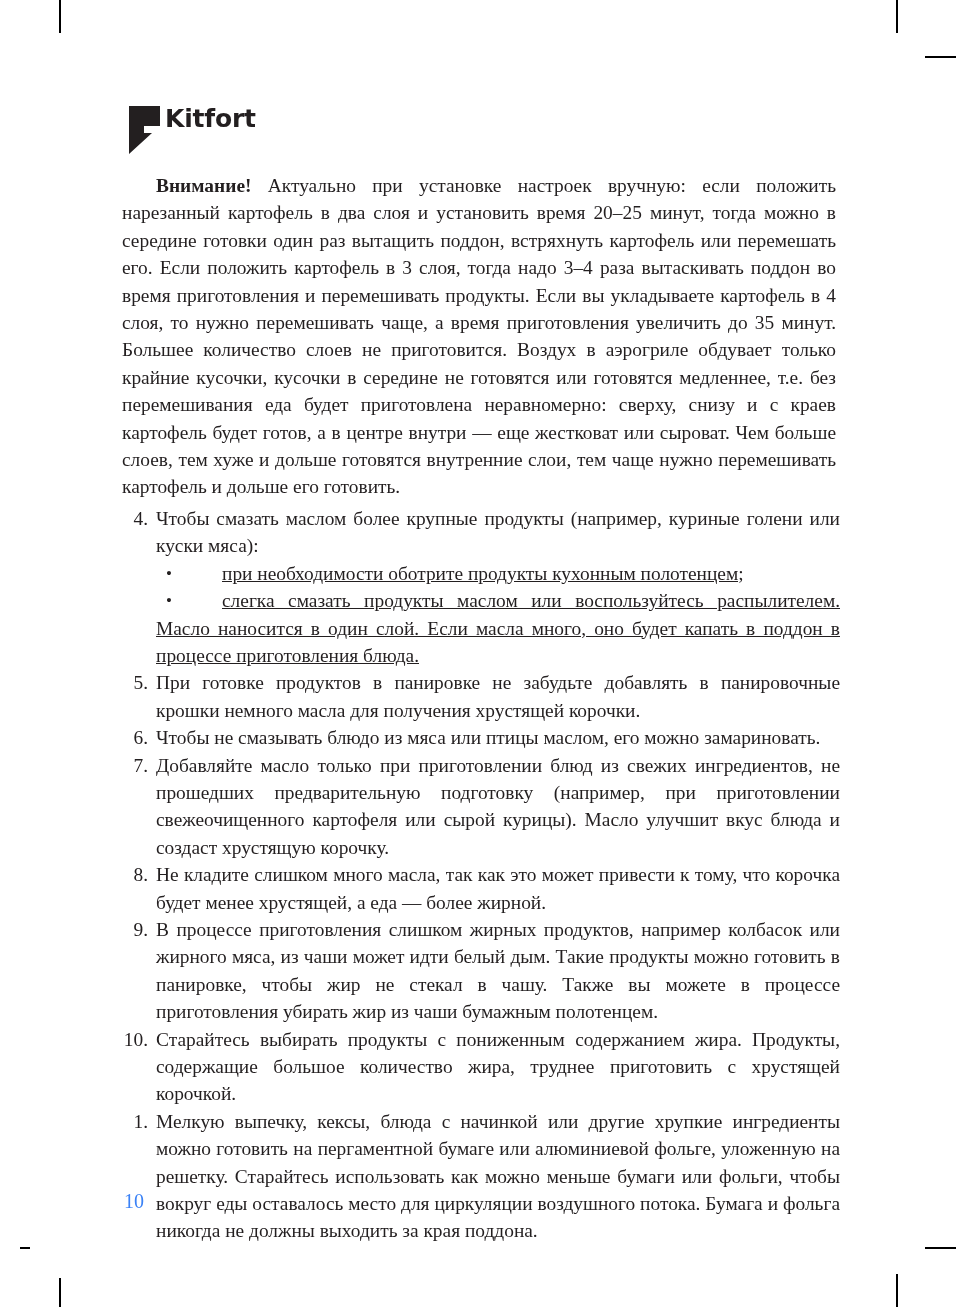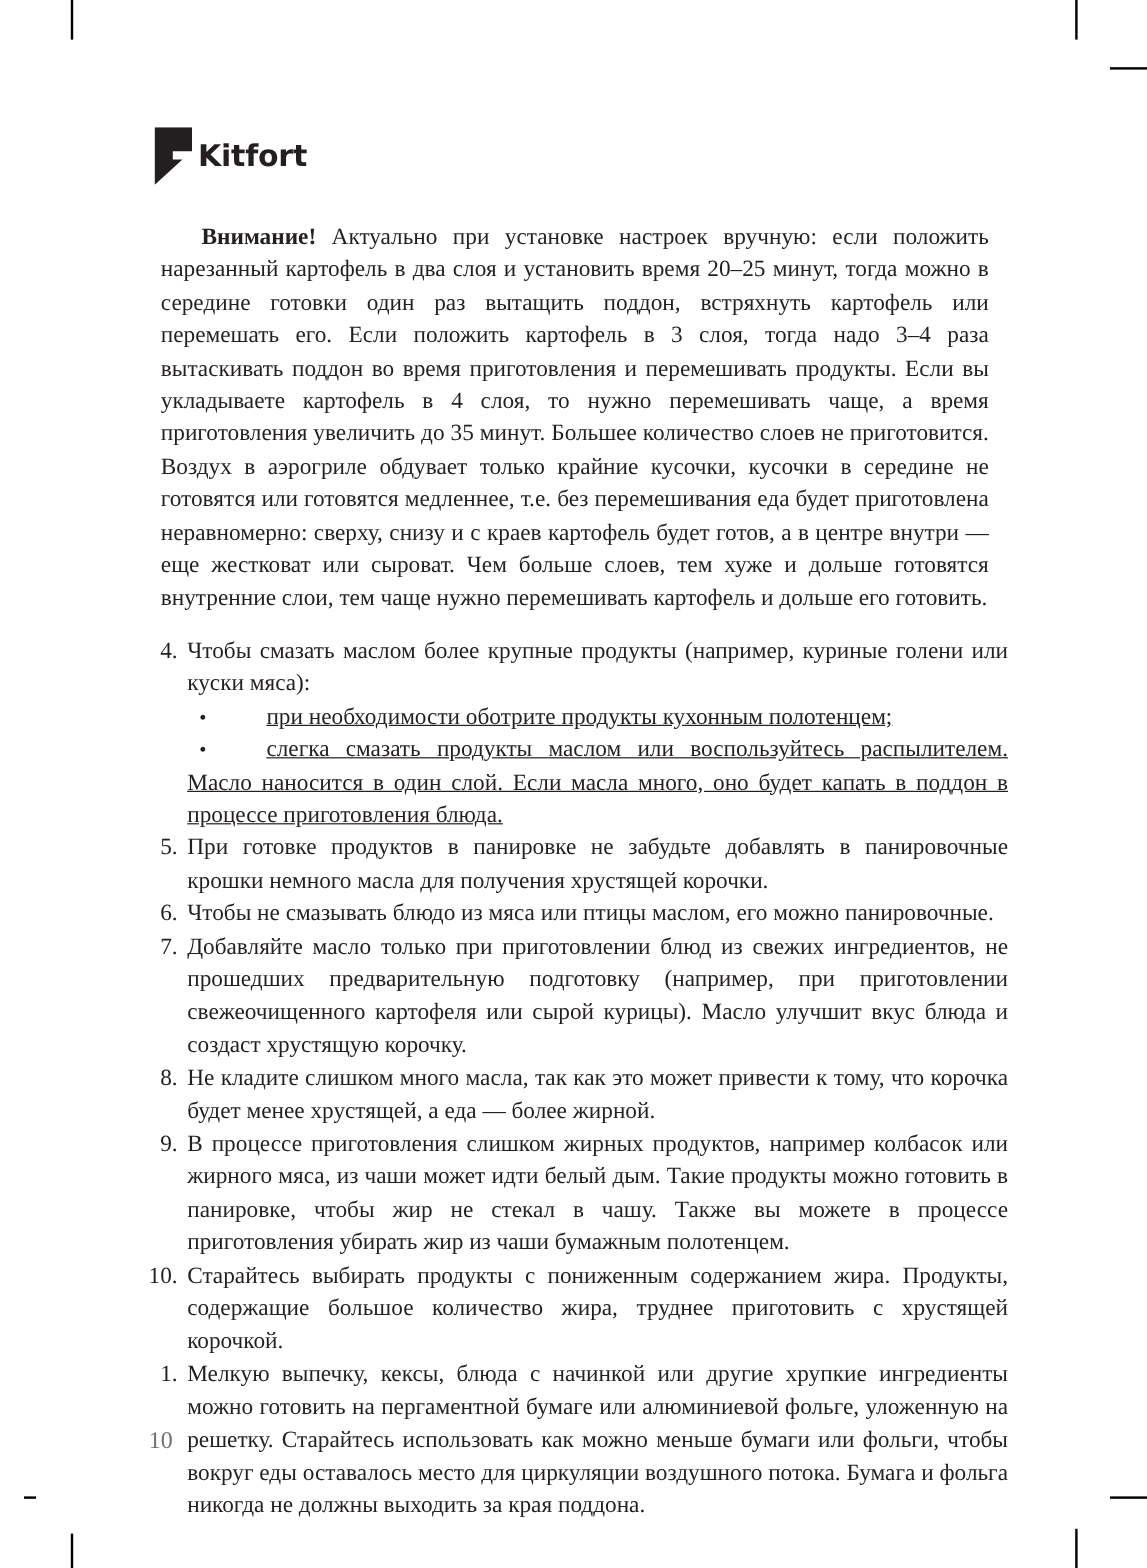--- a/index.html
+++ b/index.html
@@ -32,21 +32,21 @@
   .crop-bl-v { left: 59px;  top: 1278px;  height: 29px; }
   .crop-br-h { left: 925px; top: 1247px;  width: 31px; }
   .crop-br-v { left: 896px; top: 1274px;  height: 33px; }
 
   
   .logo {
     position: absolute;
     left: 127px;
     top: 106px;
     display: flex;
-    align-items: center;
+    align-items: flex-start;
   }
   .logo-mark {
     width: 35px;
     height: 48px;
     display: block;
   }
   .logo-word {
     font-family: "DejaVu Sans", "Liberation Sans", sans-serif;
     font-weight: bold;
     font-size: 25px;
@@ -63,21 +63,21 @@
     left: 118px;
     top: 168px;
     width: 722px;
     font-size: 19.4px;
     line-height: 27.4px;
     text-align: justify;
     text-justify: inter-word;
   }
 
   p.para {
-    margin: 16px;
+    margin: 4px;
     text-indent: 34px;
     hyphens: manual;
   }
 
   .bold { font-weight: bold; }
 
   
   ol.numlist {
     list-style: none;
     margin: 0;
@@ -122,21 +122,21 @@
     text-indent: 66px;
     text-decoration: underline;
   }
 
   
   .page-number {
     position: absolute;
     left: 124px;
     top: 1190px;
     font-size: 20px;
-    color: #737373;
+    color: #3b82f6;
     font-family: "Liberation Serif", "DejaVu Serif", serif;
   }
 </style>
 </head>
 <body>
 
 <div class="page">
 
   <div class="crop v crop-tl-v"></div>
   <div class="crop v crop-tr-v"></div>
@@ -177,21 +177,21 @@
         </ul>
       </li>
 
       <li>
         <span class="num">5.</span>
         <span class="li-text">При готовке продуктов в панировке не забудьте добавлять в панировочные крошки немного масла для получения хрустящей корочки.</span>
       </li>
 
       <li>
         <span class="num">6.</span>
-        <span class="li-text">Чтобы не смазывать блюдо из мяса или птицы маслом, его можно панировочные.</span>
+        <span class="li-text">Чтобы не смазывать блюдо из мяса или птицы маслом, его можно замариновать.</span>
       </li>
 
       <li>
         <span class="num">7.</span>
         <span class="li-text">Добавляйте масло только при приготовлении блюд из свежих ингредиентов, не прошедших предварительную подготовку (например, при приготовлении свежеочищенного картофеля или сырой курицы). Масло улучшит вкус блюда и создаст хрустящую корочку.</span>
       </li>
 
       <li>
         <span class="num">8.</span>
         <span class="li-text">Не кладите слишком много масла, так как это может привести к тому, что корочка будет менее хрустящей, а еда — более жирной.</span>

